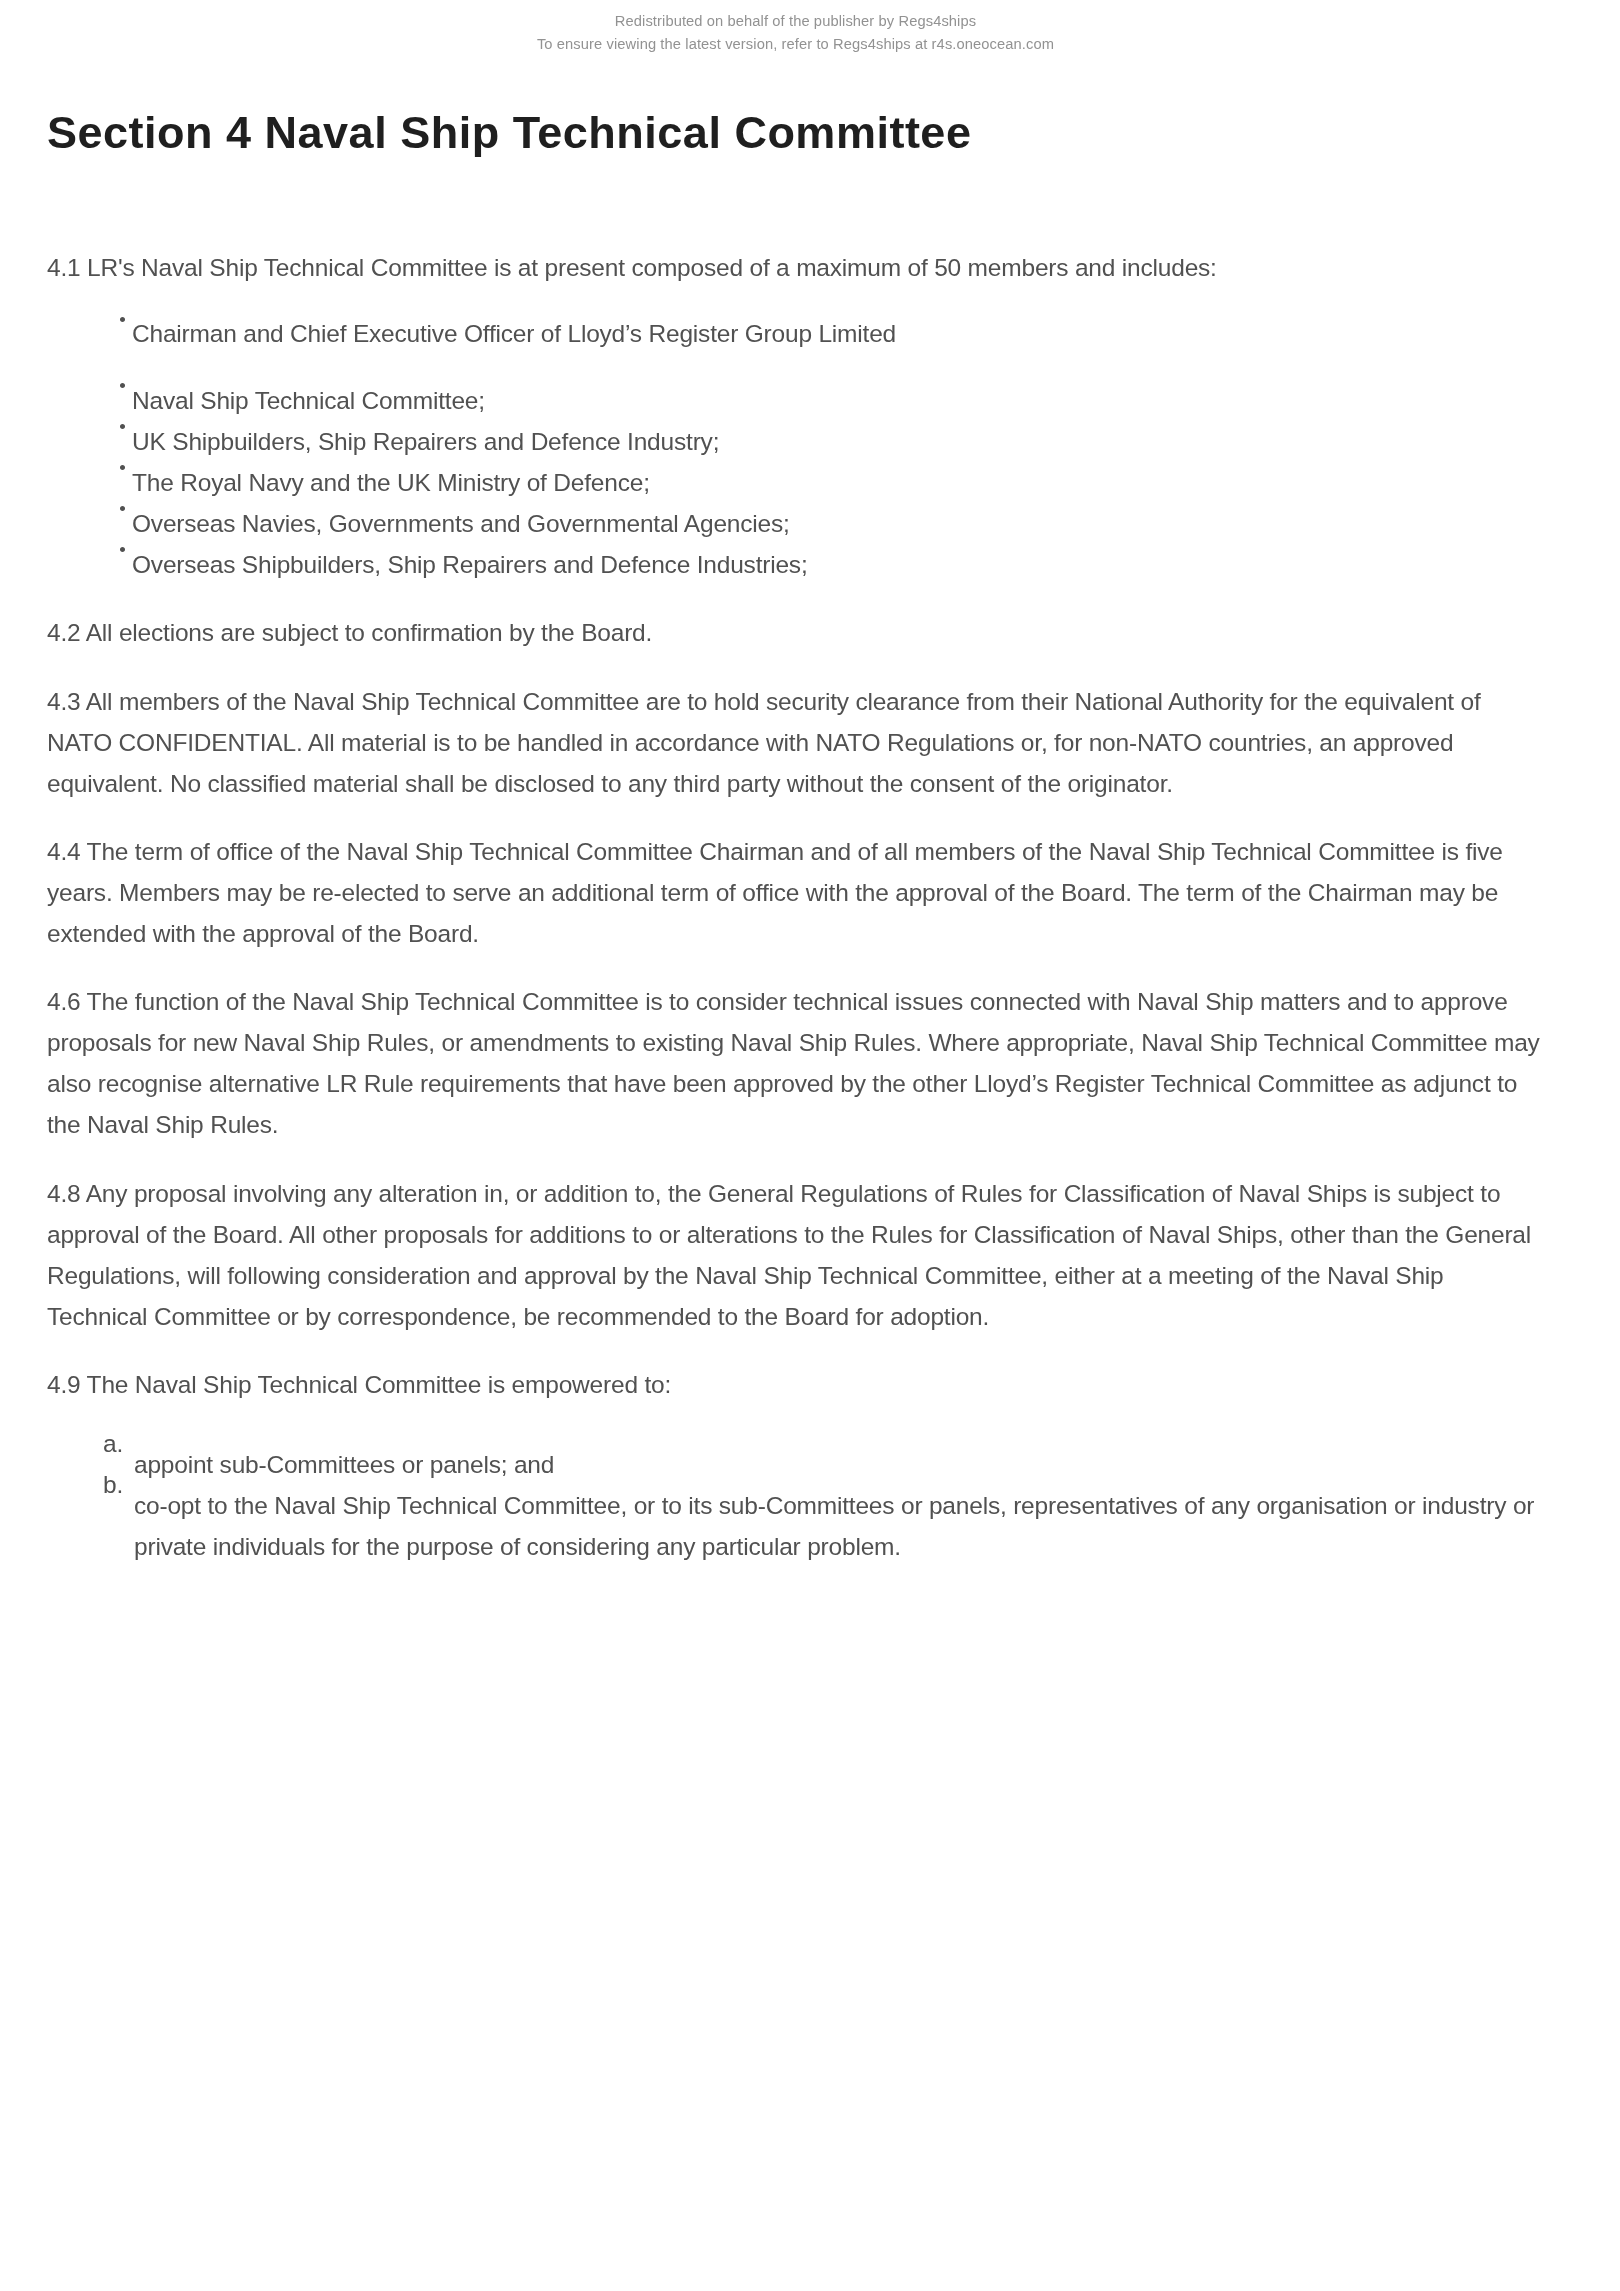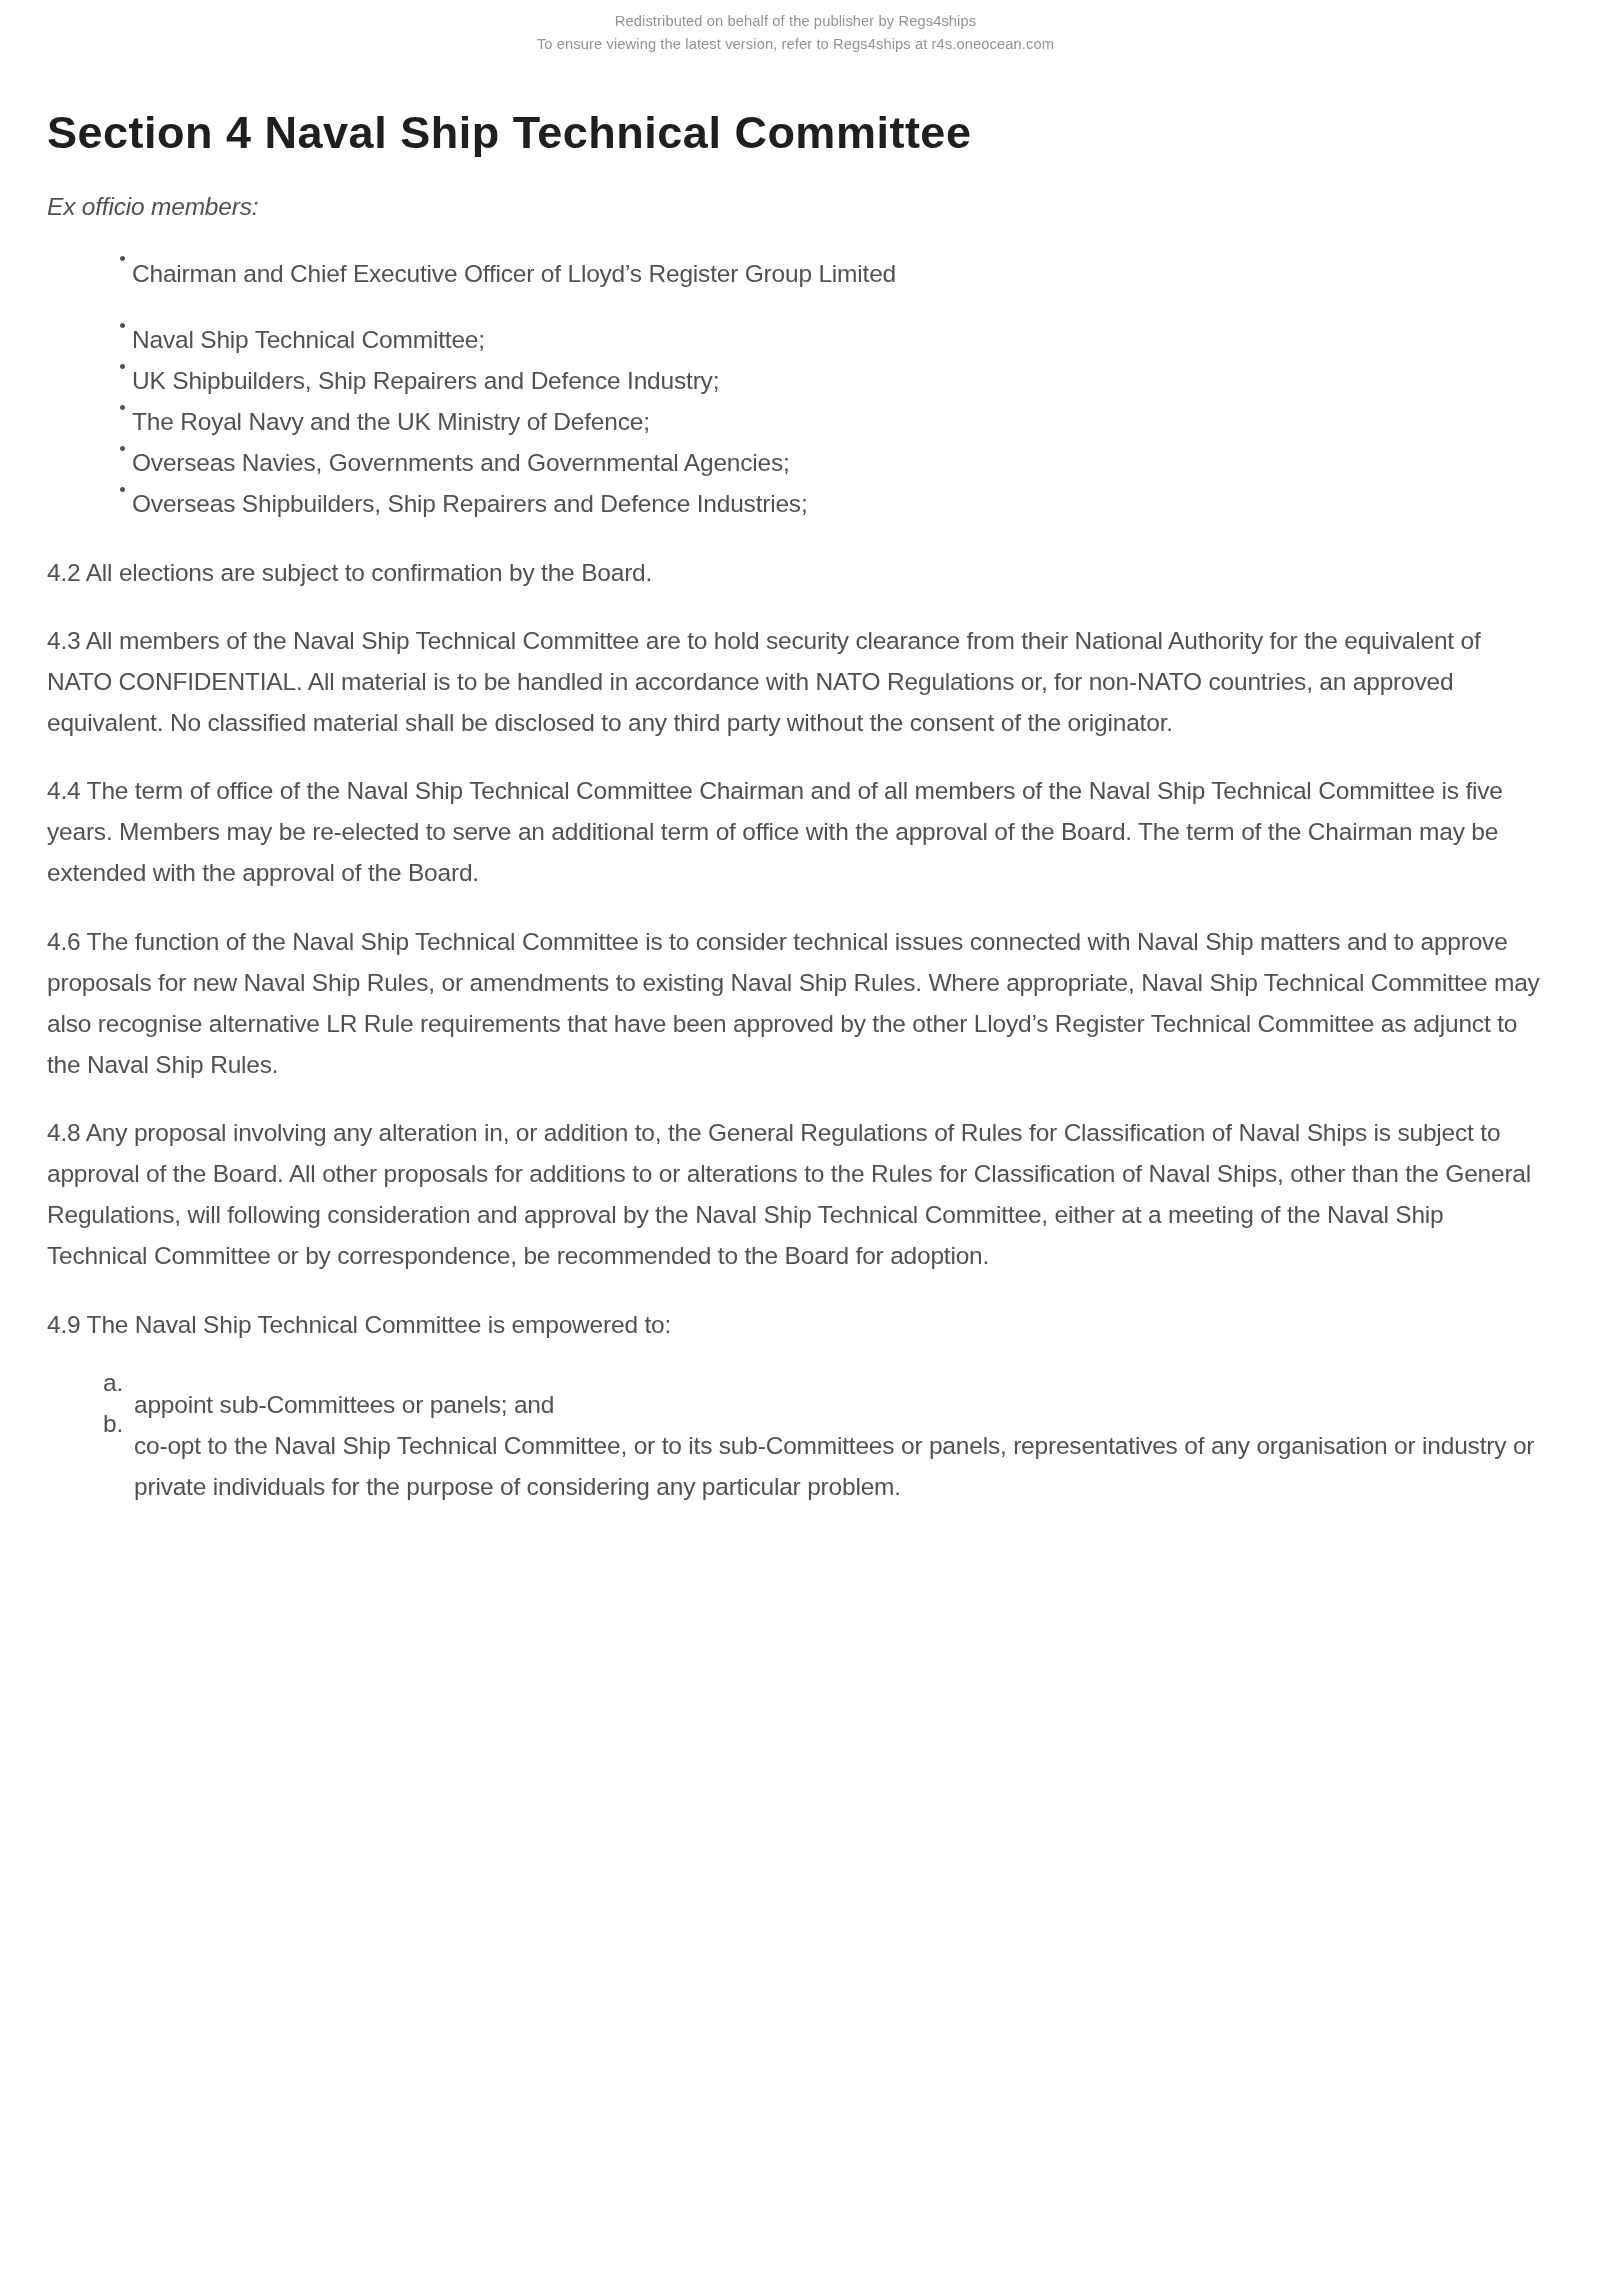--- a/index.html
+++ b/index.html
@@ -87,22 +87,22 @@
 
   <header class="doc-header">
     <div class="doc-header-line">Redistributed on behalf of the publisher by Regs4ships</div>
     <div class="doc-header-line">To ensure viewing the latest version, refer to Regs4ships at r4s.oneocean.com</div>
   </header>
 
   <main class="doc-body">
 
     <h1 class="section-title">Section 4 Naval Ship Technical Committee</h1>
 
+    <p class="body-p first-p">4.1 LR's Naval Ship Technical Committee is at present composed of a maximum of 50 members and includes:</p>
 
-    <p class="body-p em">Ex officio members:</p>
 
     <ul class="dot-list">
       <li>Chairman and Chief Executive Officer of Lloyd’s Register Group Limited</li>
     </ul>
 
 
     <ul class="dot-list">
       <li>Naval Ship Technical Committee;</li>
       <li>UK Shipbuilders, Ship Repairers and Defence Industry;</li>
       <li>The Royal Navy and the UK Ministry of Defence;</li>

